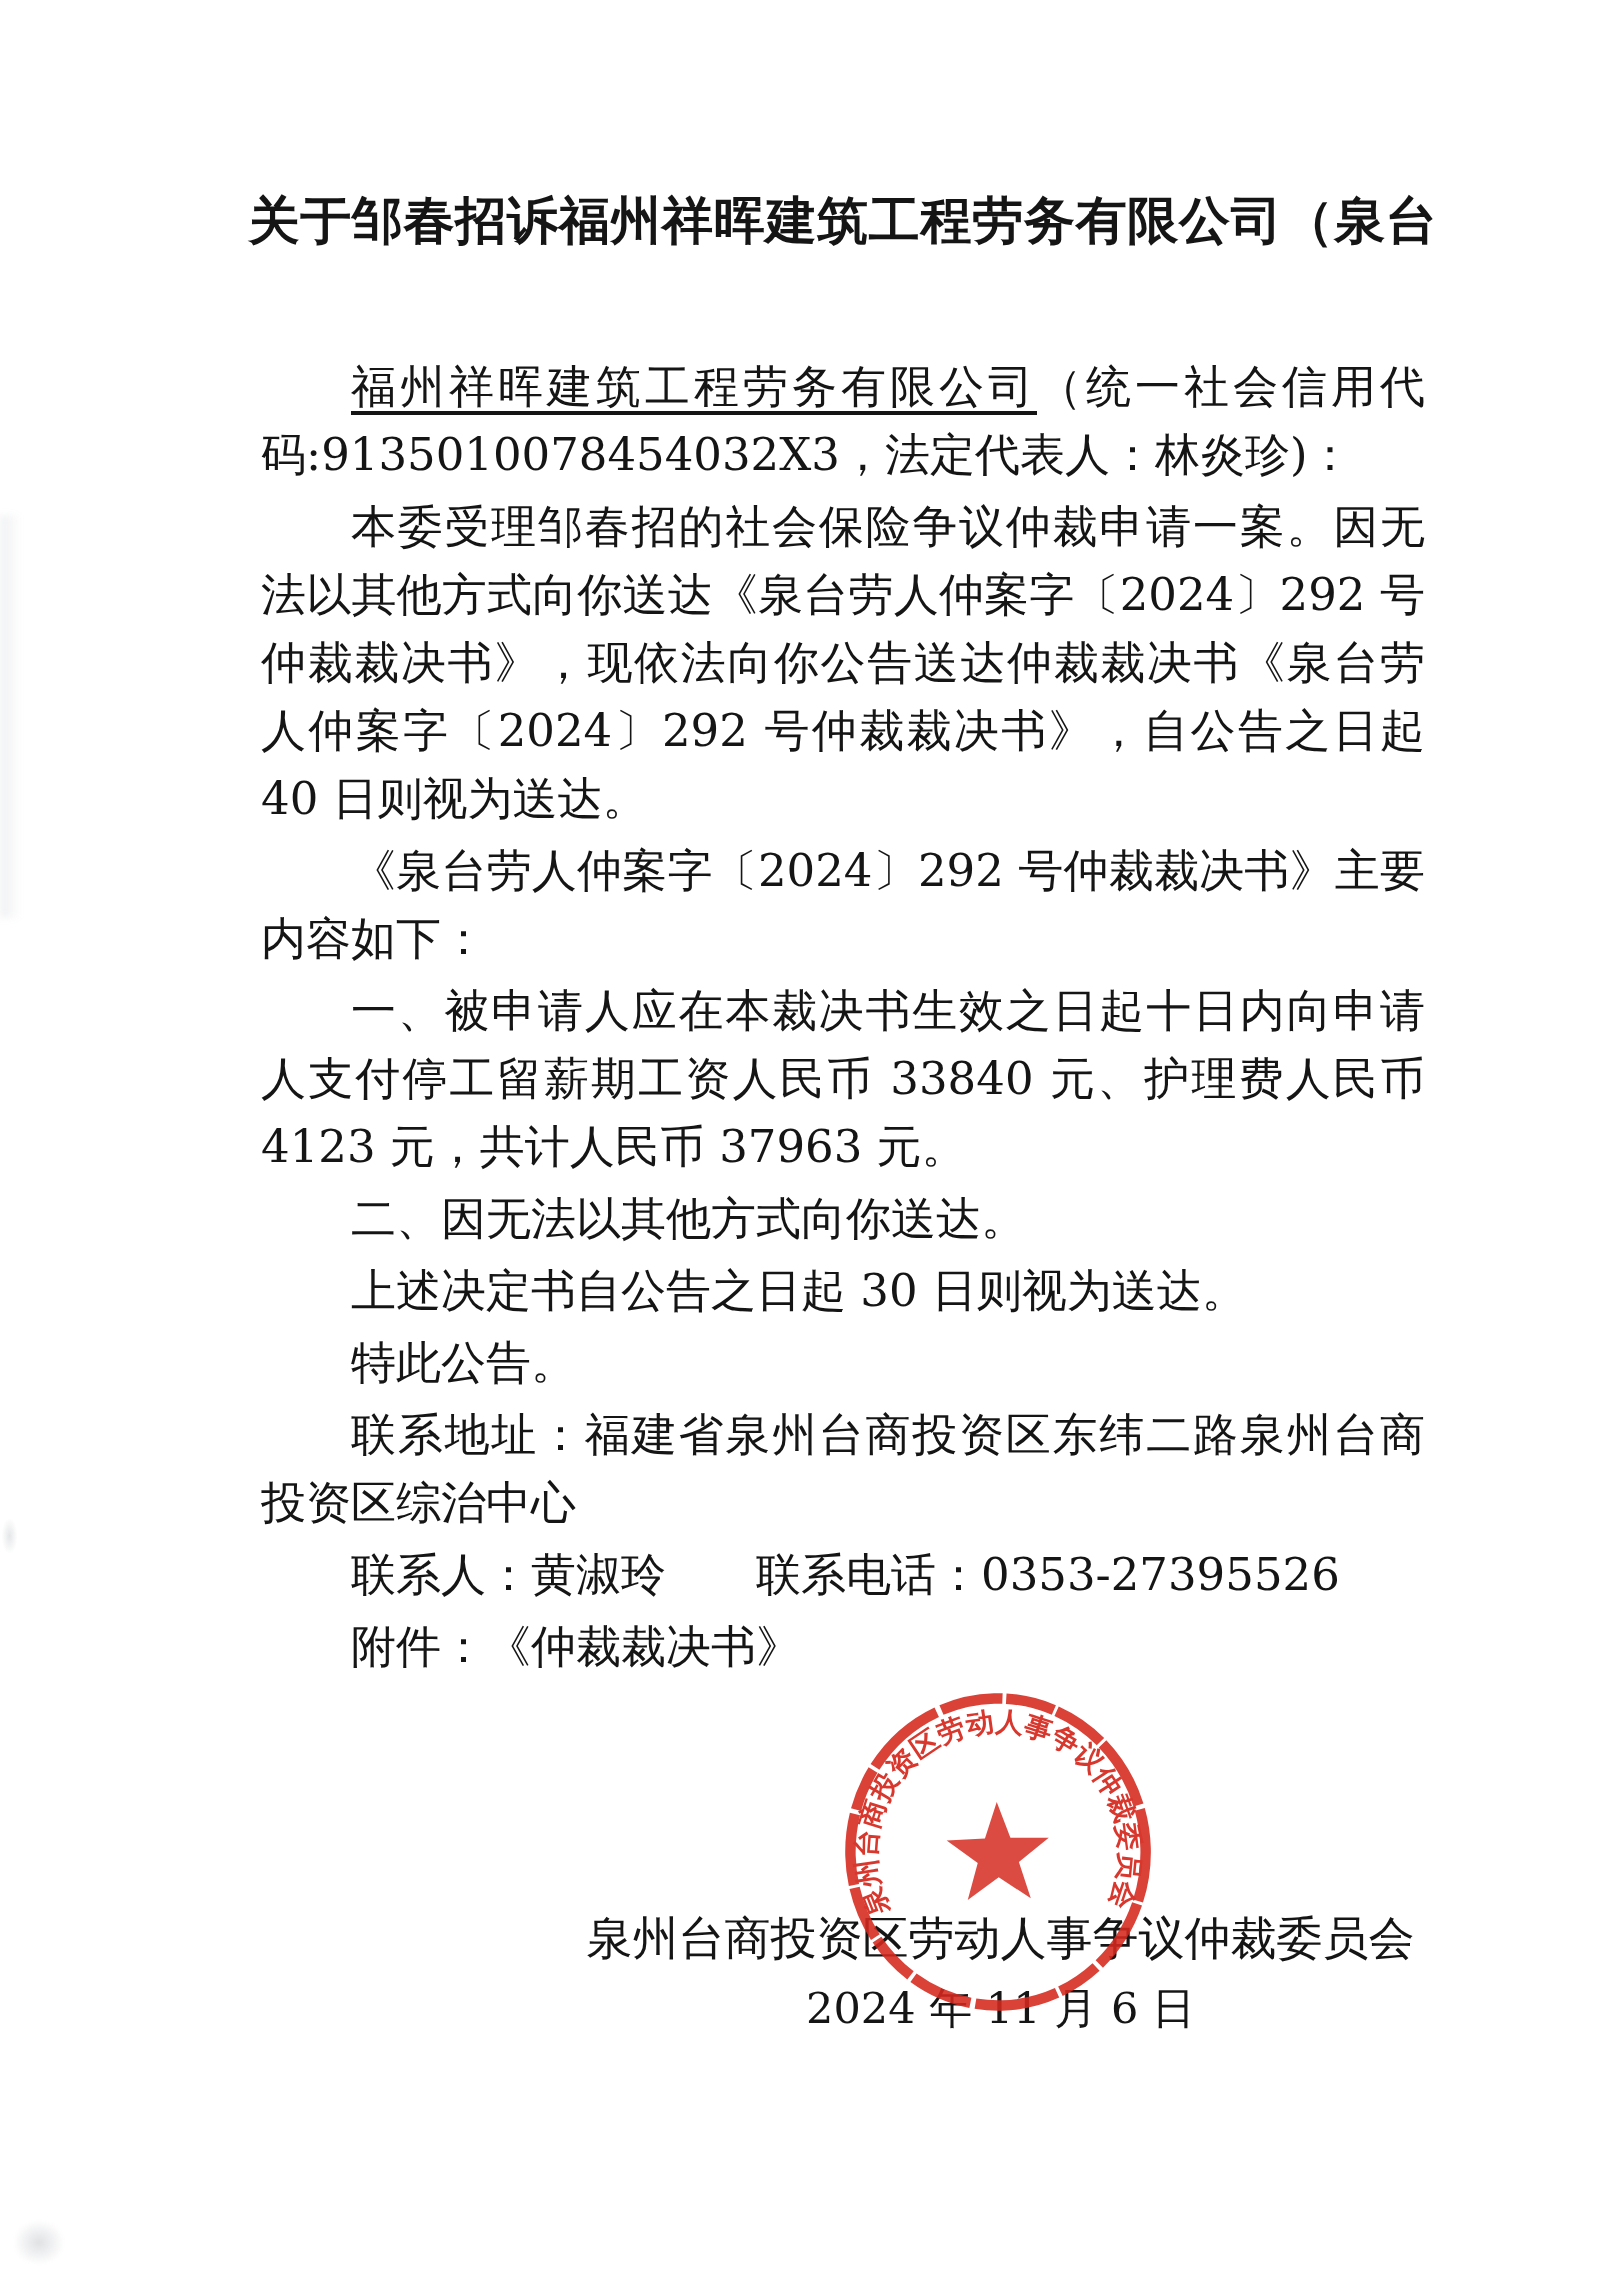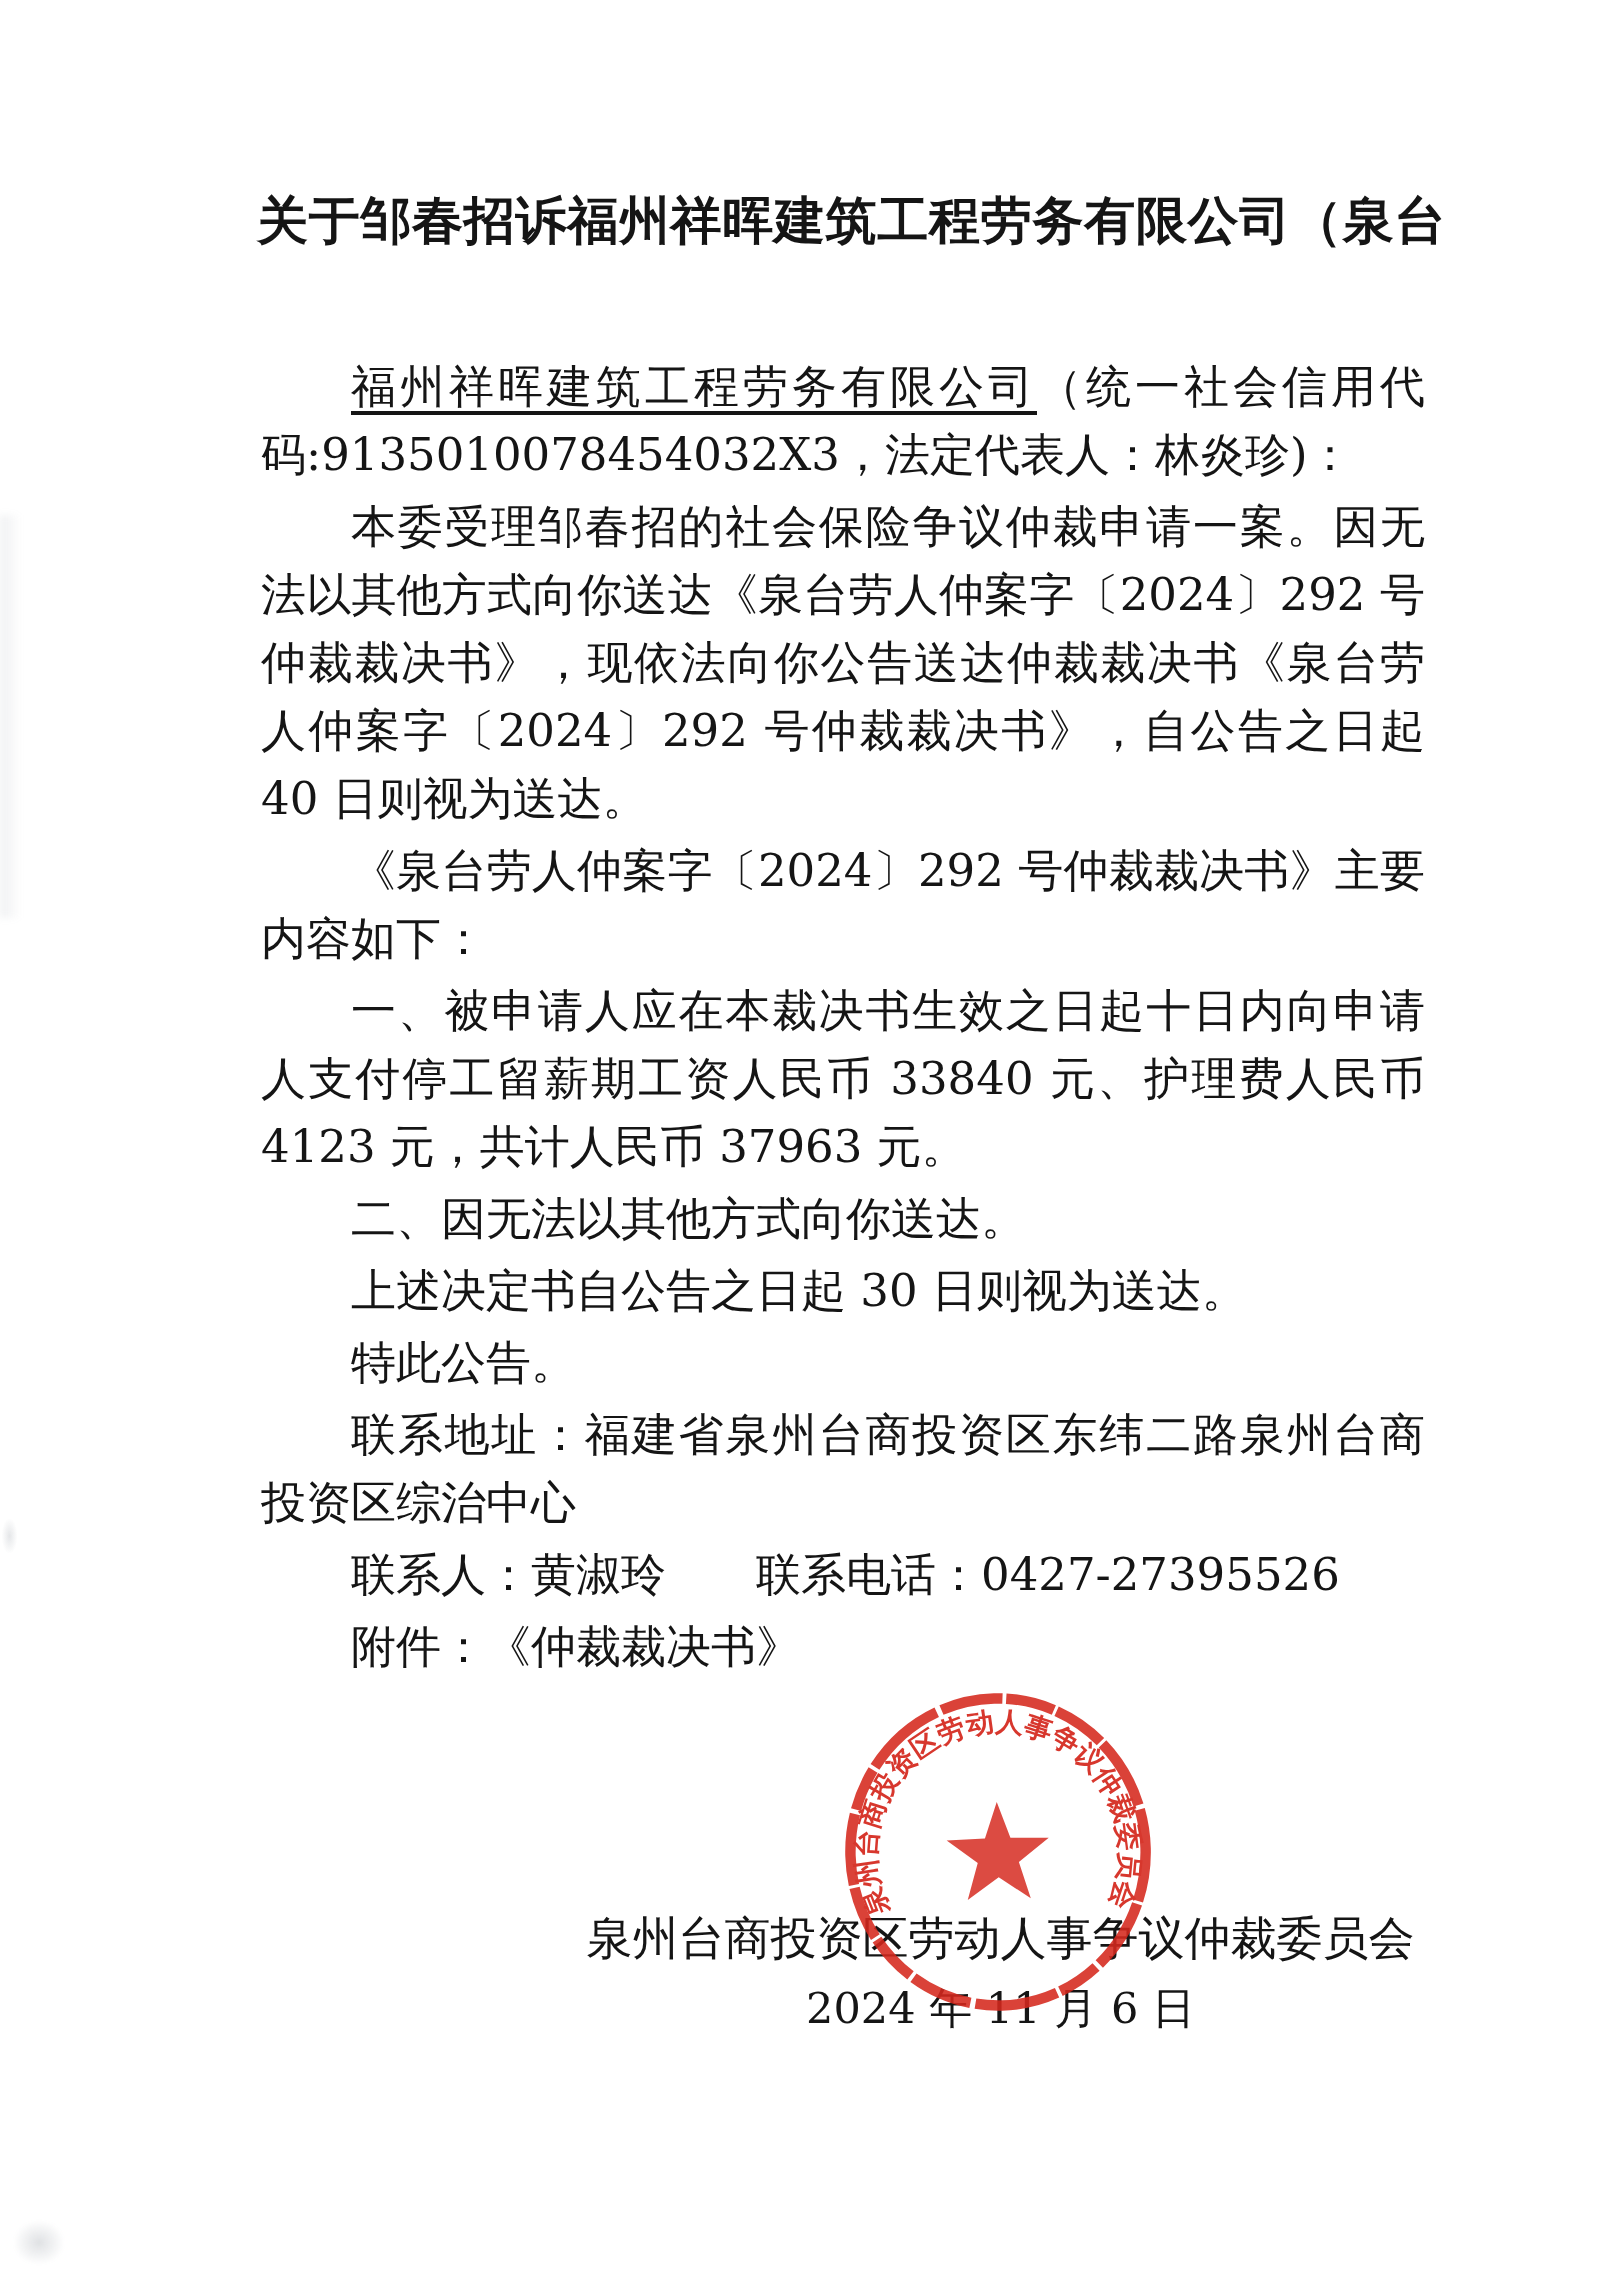--- a/index.html
+++ b/index.html
@@ -11,21 +11,21 @@
     font-family:"DejaVu Serif","Liberation Serif",serif;
     color:#151515;
     overflow:hidden;
   }
   .content {
     position:absolute;
     left:257px; top:177px;
     width:1172px;
   }
   .title {
-    display:flex; flex-direction:row; align-items:center;
+    display:flex; flex-direction:column; align-items:center;
     font-size:51px; font-weight:700;
     line-height:86px;
     margin:0 0 90px 0;
     letter-spacing:0.7px;
     white-space:nowrap;
   }
   .title .tl { display:block; }
   .bodytext p {
     margin:4px;
     font-size:45px;
@@ -108,21 +108,21 @@
       <p class="indent">一、被申请人应在本裁决书生效之日起十日内向申请人支付停工留薪期工资人民币 33840 元、护理费人民币 4123 元，共计人民币 37963 元。</p>
 
       <p class="indent">二、因无法以其他方式向你送达。</p>
 
       <p class="indent">上述决定书自公告之日起 30 日则视为送达。</p>
 
       <p class="indent">特此公告。</p>
 
       <p class="indent">联系地址：福建省泉州台商投资区东纬二路泉州台商投资区综治中心</p>
 
-      <p class="indent">联系人：黄淑玲　　联系电话：0427-27395526</p>
+      <p class="indent">联系人：黄淑玲　　联系电话：0353-27395526</p>
 
       <p class="indent attachment">附件：《仲裁裁决书》</p>
     </div>
 
   </div>
 
   <div class="signature">
     <span>泉州台商投资区劳动人事争议仲裁委员会</span>
   </div>
 

